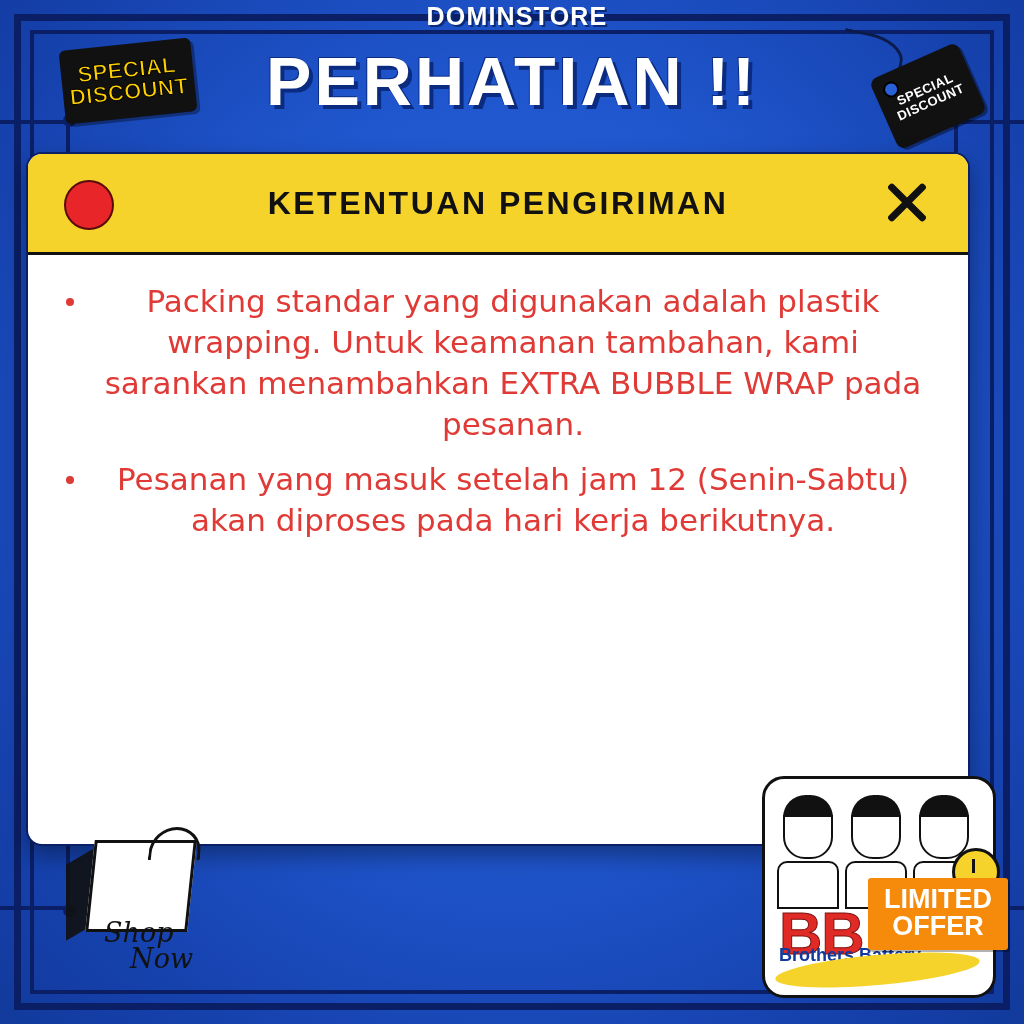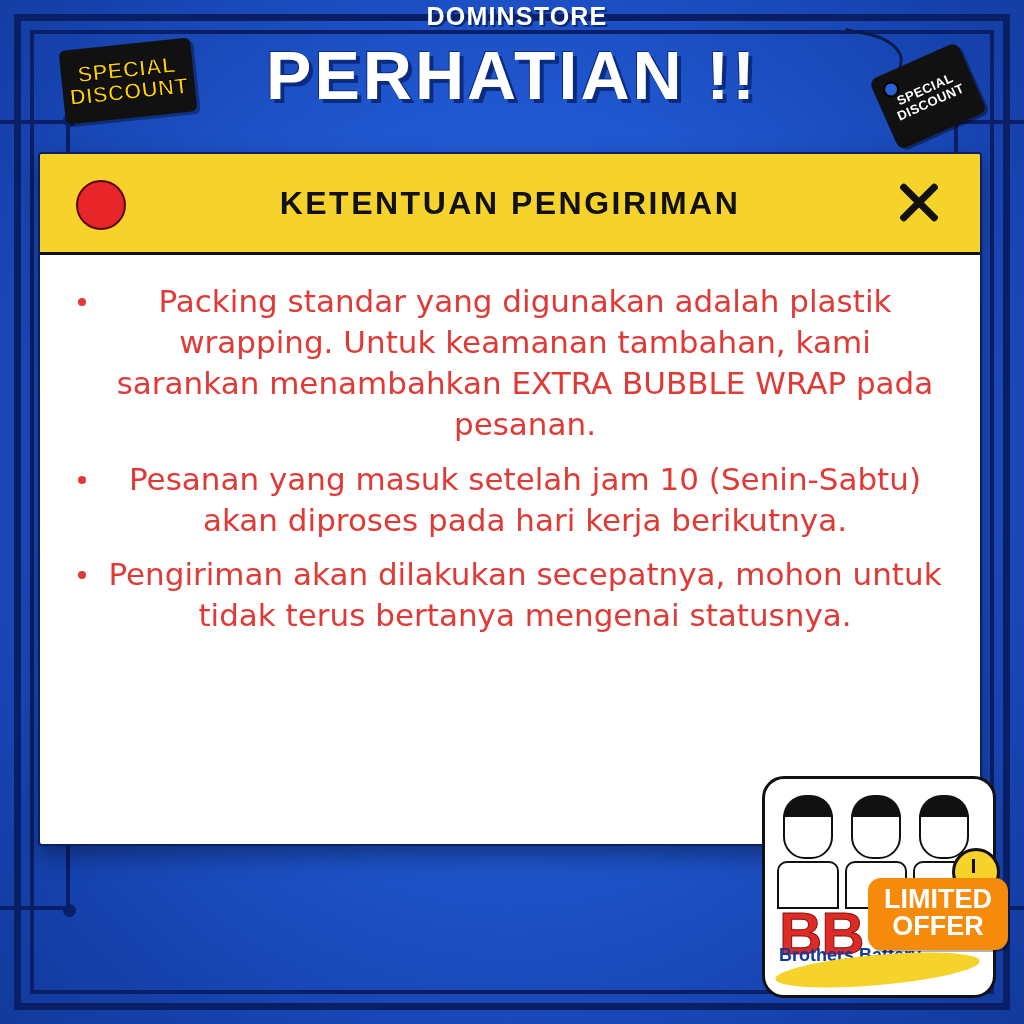--- a/index.html
+++ b/index.html
@@ -62,21 +62,21 @@
     text-align: center;
     color: #fff;
     font-weight: bold;
     font-size: 25px;
     letter-spacing: 1.2px;
     text-shadow: 2px 2px 0 #0a2a7a;
     padding-left: 10px;
   }
   .headline {
     position: absolute;
-    top: 36px;
+    top: 42px;
     left: 0; right: 0;
     text-align: center;
     color: #ffffff;
     font-weight: bold;
     font-size: 68px;
     letter-spacing: 3px;
     text-shadow: 4px 4px 0 #0b2b80, -1px -1px 0 #0b2b80;
   }
 
   
@@ -137,25 +137,25 @@
     width: 60px; height: 34px;
     border-top: 3px solid #0d1b4a;
     border-right: 3px solid #0d1b4a;
     border-radius: 0 60% 0 0;
     transform: rotate(12deg);
   }
 
   
   .window {
     position: absolute;
-    left: 38px;
+    left: 26px;
     top: 152px;
     width: 940px;
     height: 690px;
-    border-radius: 4px;
+    border-radius: 16px;
     background: #fff;
     box-shadow: 0 10px 22px rgba(0,0,0,0.35);
     overflow: hidden;
     border: 2px solid #0a1f66;
   }
   .titlebar {
     position: relative;
     height: 98px;
     background: #f5d32a;
     border-bottom: 3px solid #111;
@@ -348,21 +348,21 @@
     position: absolute;
     right: 16px;
     bottom: 74px;
     background: #f58a0b;
     color: #fff;
     font-weight: bold;
     font-size: 27px;
     line-height: 1.0;
     padding: 8px 16px 10px 16px;
     text-align: center;
-    border-radius: 13px;
+    border-radius: 3px;
     box-shadow: 2px 2px 0 rgba(0,0,0,0.3);
   }
   .clock {
     position: absolute;
     right: 24px;
     bottom: 128px;
     width: 42px; height: 42px;
     border-radius: 50%;
     background: #f5d32a;
     border: 3px solid #111;
@@ -406,26 +406,35 @@
 
   <div class="window">
     <div class="titlebar">
       <div class="dot-red"></div>
       <div class="window-title">KETENTUAN PENGIRIMAN</div>
       <div class="close-x"></div>
     </div>
     <div class="window-body">
       <ul class="rules">
         <li>Packing standar yang digunakan adalah plastik wrapping. Untuk keamanan tambahan, kami sarankan menambahkan EXTRA BUBBLE WRAP pada pesanan.</li>
-        <li>Pesanan yang masuk setelah jam 10 (Senin-Sabtu) akan diproses pada hari kerja berikutnya.</li>
-        <li>Pengiriman akan dilakukan secepatnya, mohon untuk tidak terus bertanya mengenai statusnya.</li>
+        <li>Pesanan yang masuk setelah jam 12 (Senin-Sabtu) akan diproses pada hari kerja berikutnya.</li>
       </ul>
     </div>
   </div>
 
+  <div class="shopnow">
+    <div class="bag-shadow"></div>
+    <div class="bag">
+      <div class="bag-handle"></div>
+    </div>
+    <div class="shopnow-text">
+      <span>Shop</span>
+      <span class="nw">Now</span>
+    </div>
+  </div>
 
   <div class="logo-card">
     <div class="heads">
       <div class="head">
         <div class="hair"></div>
           <div class="face"></div>
           <div class="body"></div>
       </div>
       <div class="head">
         <div class="hair"></div>

